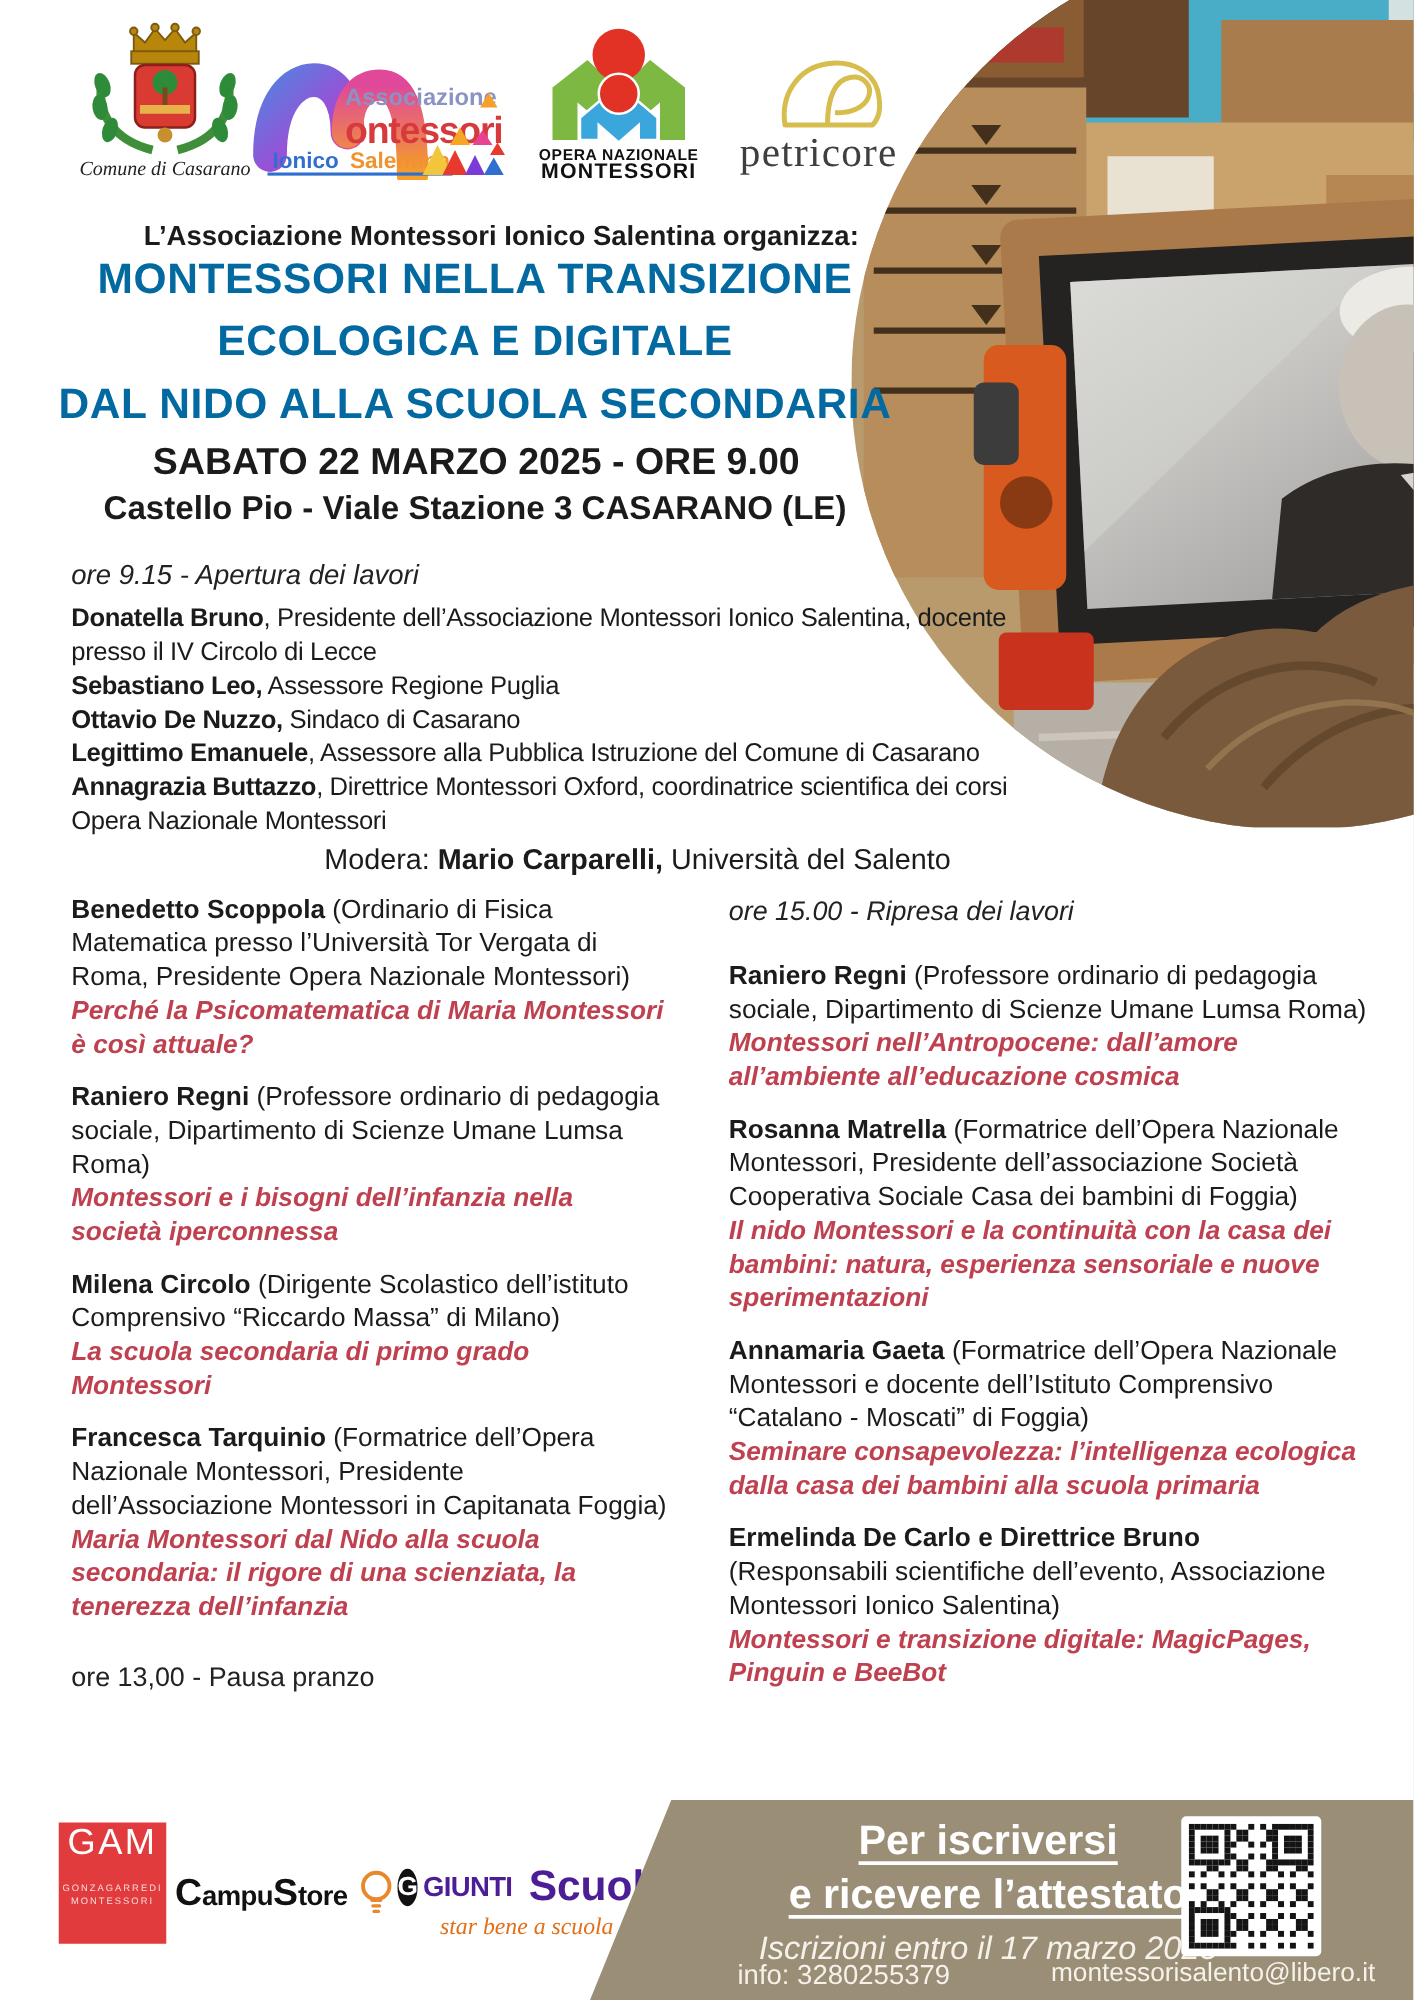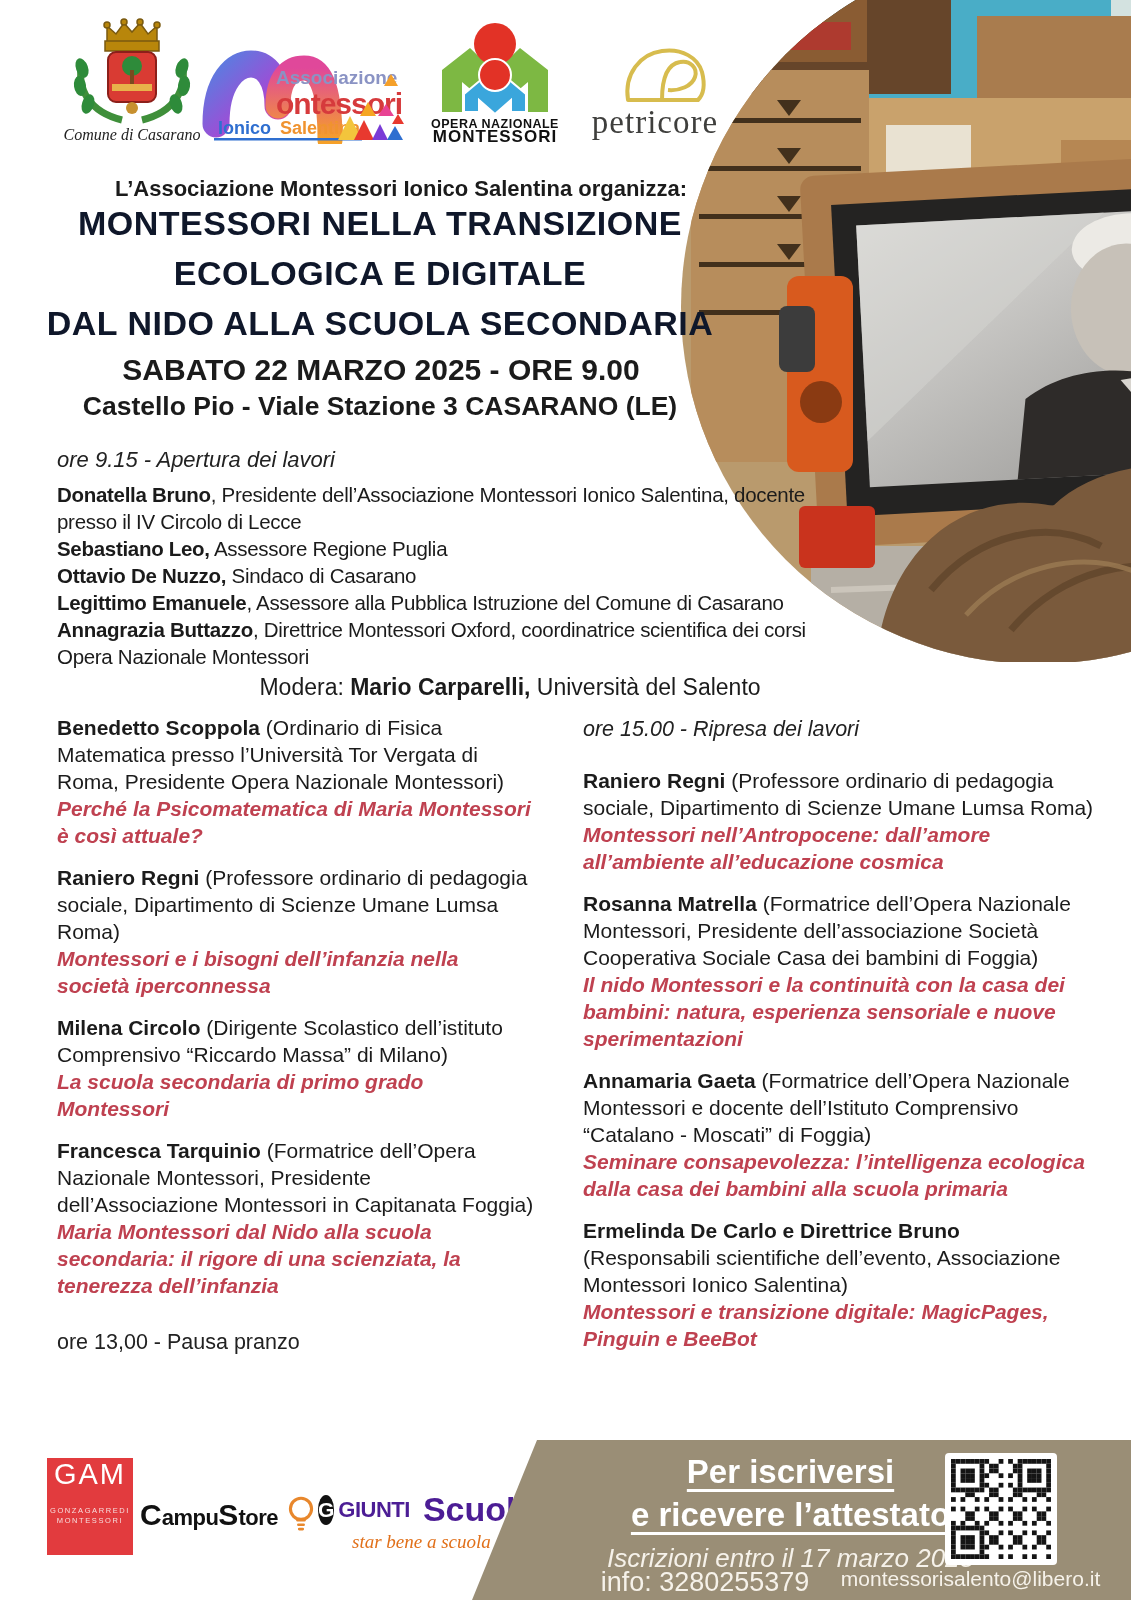--- a/index.html
+++ b/index.html
@@ -16,21 +16,21 @@
   .logo-comune .caption{font-family:"Liberation Serif", serif;font-style:italic;font-size:16px;color:#222;margin-top:-2px;}
   .logo-ams{left:188px;top:28px;width:218px;height:116px;}
   .logo-onm{left:424px;top:20px;width:142px;height:124px;}
   .logo-petricore{left:566px;top:44px;width:178px;height:100px;text-align:center;}
   .logo-petricore .word{font-family:"Liberation Serif", serif;font-size:33px;color:#3f3f3d;letter-spacing:1px;margin-top:-4px;}
 
   .organizer{position:absolute;left:57px;top:162px;width:660px;text-align:center;
              font-weight:bold;font-size:22px;margin:14px;}
 
   .title{position:absolute;left:40px;top:198px;width:680px;margin:0;text-align:center;
-         color:#0f172a;font-weight:bold;font-size:34px;line-height:50px;letter-spacing:.5px;}
+         color:#0369a1;font-weight:bold;font-size:34px;line-height:50px;letter-spacing:.5px;}
   .date-line{position:absolute;left:40px;top:352px;width:680px;margin:1px;text-align:center;
              font-weight:bold;font-size:30px;}
   .venue-line{position:absolute;left:40px;top:391px;width:680px;margin:0;text-align:center;
               font-weight:bold;font-size:26.5px;}
 
   .opening-time{position:absolute;left:57px;top:447px;margin:0;font-style:italic;font-size:22px;color:#222;}
   .opening{position:absolute;left:57px;top:481px;width:766px;font-size:20.5px;line-height:27px;letter-spacing:-0.3px;}
   .opening p{margin:0;}
   .opening strong{font-weight:bold;}
 
@@ -67,21 +67,21 @@
 
   
   .taupe{position:absolute;left:440px;top:1440px;width:691px;height:160px;background:#9a8e76;
          clip-path:polygon(97px 0, 691px 0, 691px 160px, 32px 160px);color:#fff;}
   .reg{position:absolute;left:118px;top:10px;width:465px;text-align:center;}
   .reg .l1,.reg .l2{font-weight:bold;font-size:33px;line-height:43px;text-decoration:underline;
                     text-underline-offset:6px;text-decoration-thickness:3px;}
   .reg .deadline{font-style:italic;font-size:26px;margin-top:7px;color:#f6f2ea;}
   .qr{position:absolute;left:505px;top:13px;width:112px;height:112px;background:#fff;border-radius:4px;
       display:flex;align-items:center;justify-content:center;}
-  .info{position:absolute;left:150px;top:127px;width:230px;text-align:center;font-size:27px;color:#f6f2ea;}
+  .info{position:absolute;left:150px;top:127px;width:230px;text-align:left;font-size:22px;color:#f6f2ea;}
   .email{position:absolute;left:388px;top:127px;width:285px;text-align:center;font-size:21px;color:#f6f2ea;}
 </style>
 </head>
 <body>
 
 <div class="page">
 
   <div class="photo">
     <svg viewBox="0 0 712 712" width="712" height="712">
       <defs>

